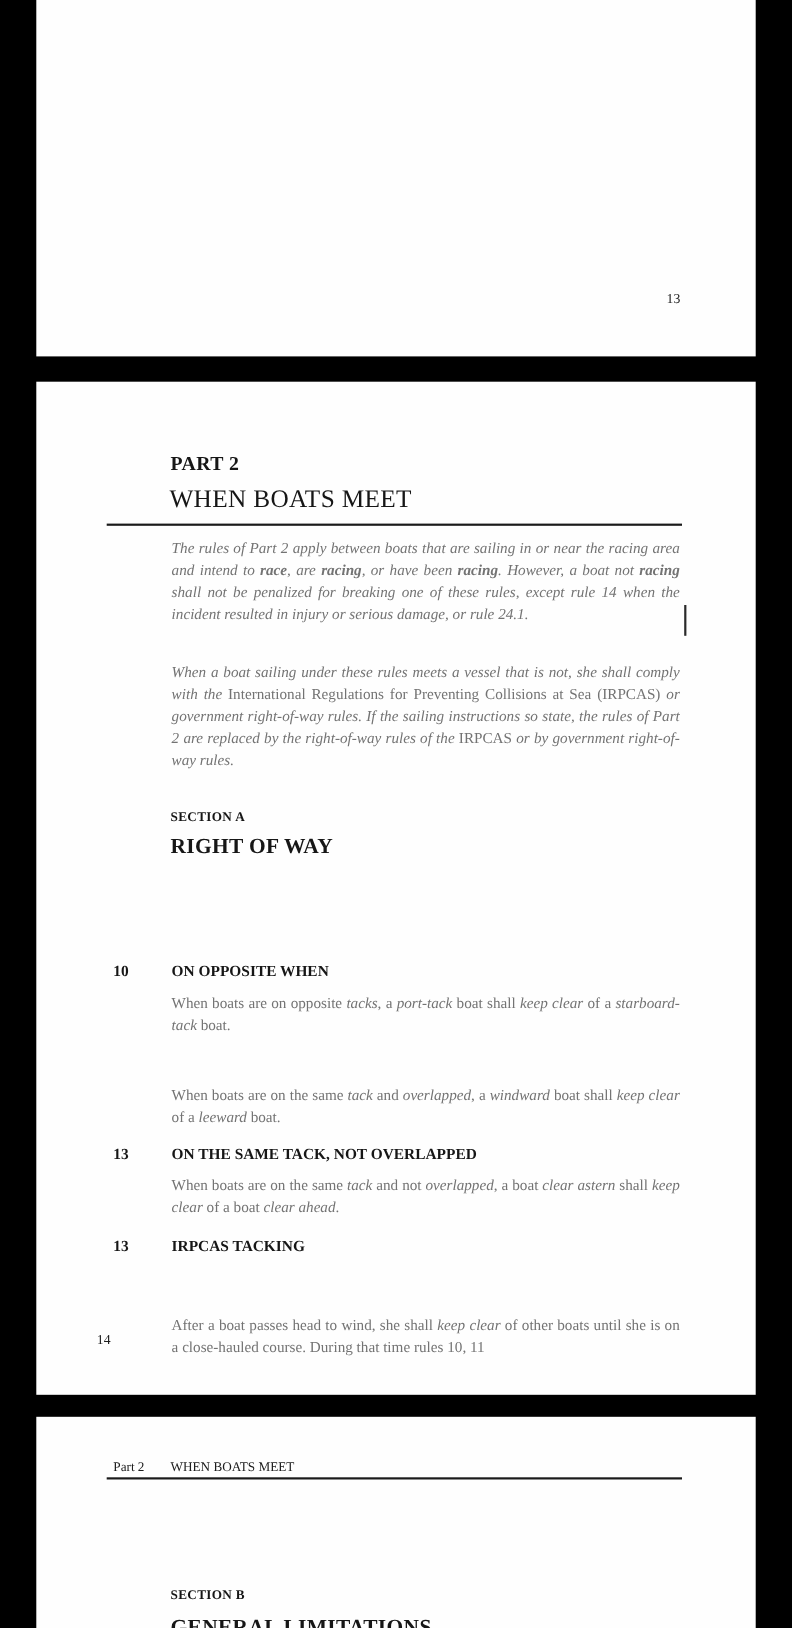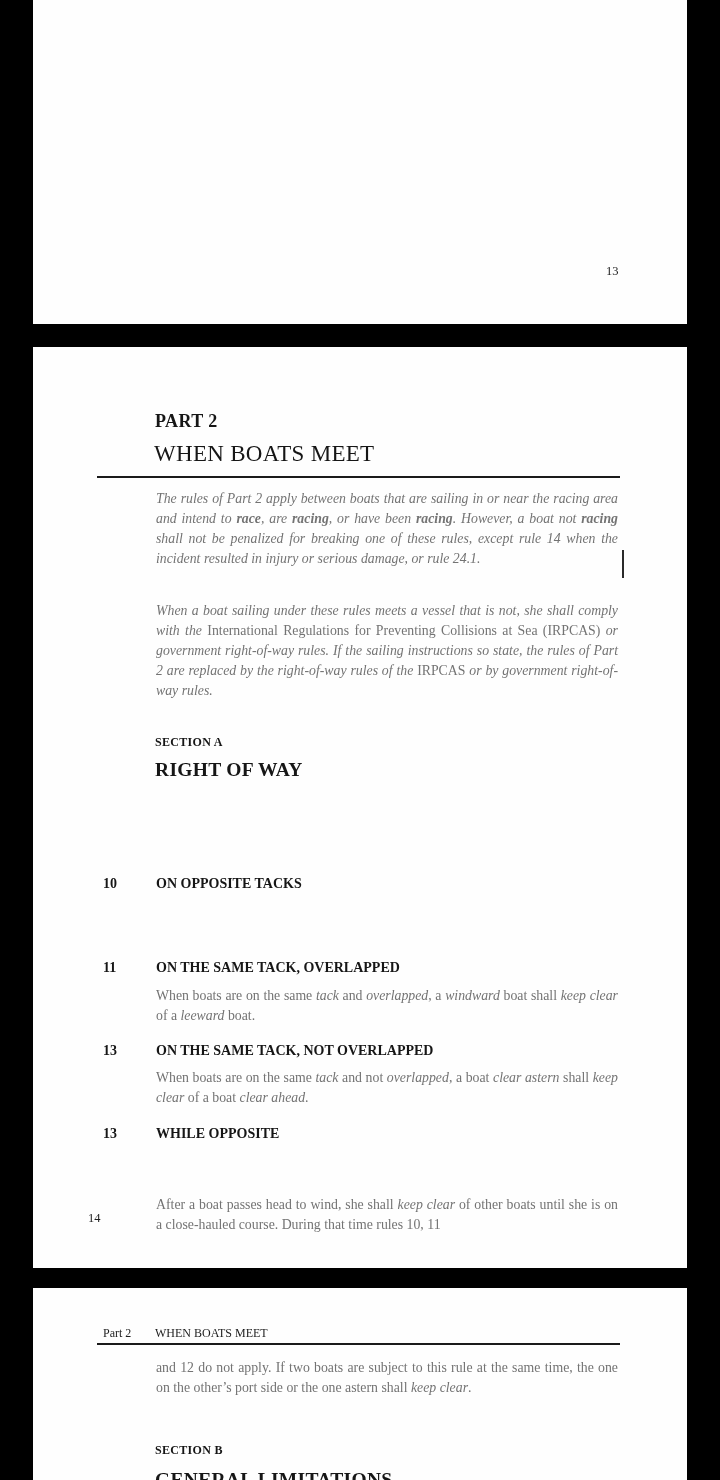--- a/index.html
+++ b/index.html
@@ -115,50 +115,47 @@
     <div class="abs change-bar" style="left:589px; top:203px; height:28px;"></div>
 
     <div class="abs para" style="left:123px; top:254px;"><span class="run-i">When a boat sailing under these rules meets a vessel that is not, she shall comply with the </span><span class="run-r">International Regulations for Preventing Collisions at Sea (IRPCAS)</span><span class="run-i"> or government right-of-way rules. If the sailing instructions so state, the rules of Part 2 are replaced by the right-of-way rules of the </span><span class="run-r">IRPCAS</span><span class="run-i"> or by government right-of-way rules.</span></div>
 
     <div class="abs section-label" style="left:122px; top:388px;">SECTION A</div>
 
     <div class="abs section-title" style="left:122px; top:412px;">RIGHT OF WAY</div>
 
 
     <div class="abs rule-heading" style="left:70px; top:529px;">
-      <span class="rule-number">10</span><span>ON OPPOSITE TACKS</span>
+      <span class="rule-number">10</span><span>ON OPPOSITE WHEN</span>
     </div>
+    <div class="abs para" style="left:123px; top:555px;"><span class="run-r">When boats are on opposite </span><span class="run-i">tacks</span><span class="run-r">, a </span><span class="run-i">port-tack</span><span class="run-r"> boat shall </span><span class="run-i">keep clear</span><span class="run-r"> of a </span><span class="run-i">starboard-tack</span><span class="run-r"> boat.</span></div>
 
-    <div class="abs rule-heading" style="left:70px; top:613px;">
-      <span class="rule-number">11</span><span>ON THE SAME TACK, OVERLAPPED</span>
-    </div>
     <div class="abs para" style="left:123px; top:639px;"><span class="run-r">When boats are on the same </span><span class="run-i">tack</span><span class="run-r"> and </span><span class="run-i">overlapped</span><span class="run-r">, a </span><span class="run-i">windward</span><span class="run-r"> boat shall </span><span class="run-i">keep clear</span><span class="run-r"> of a </span><span class="run-i">leeward</span><span class="run-r"> boat.</span></div>
 
     <div class="abs rule-heading" style="left:70px; top:696px;">
       <span class="rule-number">13</span><span>ON THE SAME TACK, NOT OVERLAPPED</span>
     </div>
     <div class="abs para" style="left:123px; top:721px;"><span class="run-r">When boats are on the same </span><span class="run-i">tack</span><span class="run-r"> and not </span><span class="run-i">overlapped</span><span class="run-r">, a boat </span><span class="run-i">clear astern</span><span class="run-r"> shall </span><span class="run-i">keep clear</span><span class="run-r"> of a boat </span><span class="run-i">clear ahead</span><span class="run-r">.</span></div>
 
     <div class="abs rule-heading" style="left:70px; top:779px;">
-      <span class="rule-number">13</span><span>WHILE OPPOSITE</span>
+      <span class="rule-number">13</span><span>IRPCAS TACKING</span>
     </div>
     <div class="abs para" style="left:123px; top:804px;margin-top:44px;"><span class="run-r">After a boat passes head to wind, she shall </span><span class="run-i">keep clear</span><span class="run-r"> of other boats until she is on a close-hauled course. During that time rules 10, 11</span></div>
 
     <div class="abs pagenum" style="left:55px; top:864px;">14</div>
   </div>
 
   <div class="page" id="page-3">
 
     <div class="abs running-header" style="left:70px; top:38px; width:520px;">
       <span>Part 2</span>
       <span class="rh-title">WHEN BOATS MEET</span>
     </div>
 
     <div class="abs heading-rule" style="left:64px; top:55px; width:523px;"></div>
 
-    <div class="abs para" style="left:123px; top:70px;"><span class="run-r">and 12 do not apply. If two boats are subject to this rule at the same time, the one on the other’s port side or the one astern shall </span><span class="run-i">keep clear</span><span class="run-r">.</span></div>
 
     <div class="abs section-label" style="left:122px; top:155px;">SECTION B</div>
 
     <div class="abs section-title" style="left:122px; top:181px;">GENERAL LIMITATIONS</div>
   </div>
 
 </div>
 
 </body></html>

